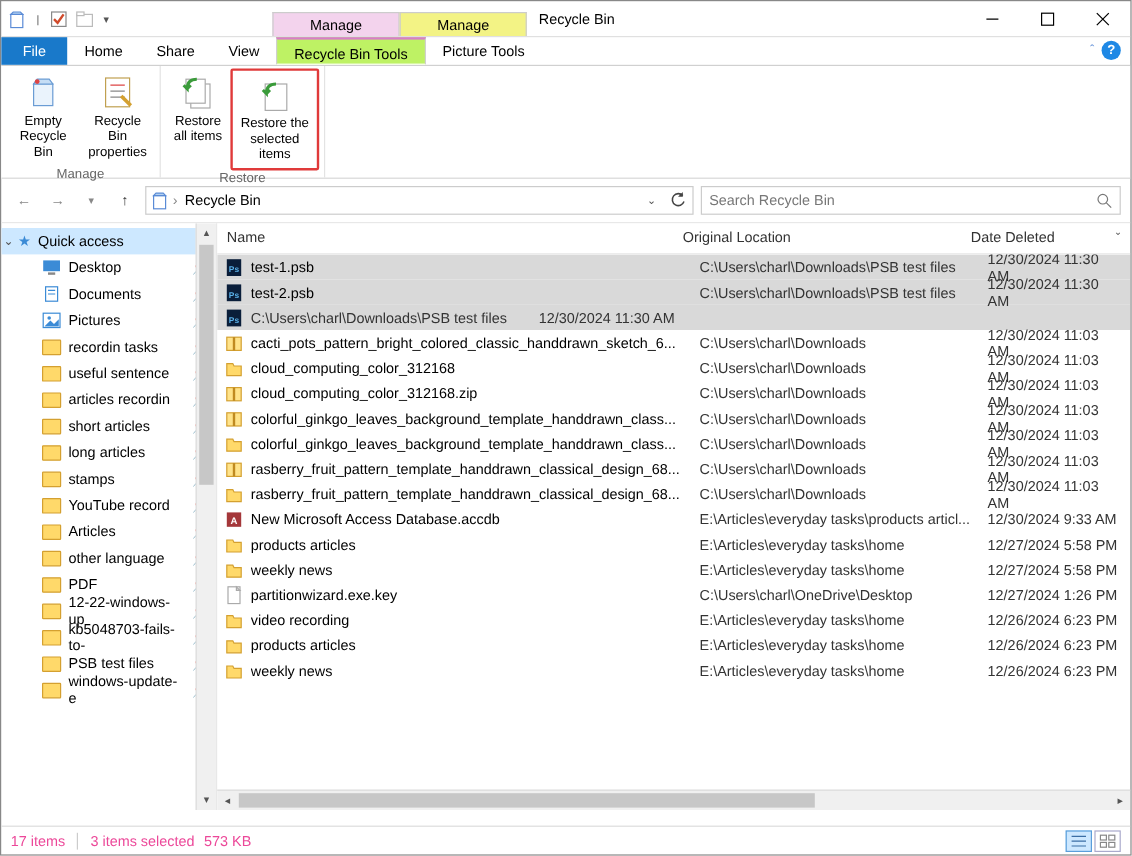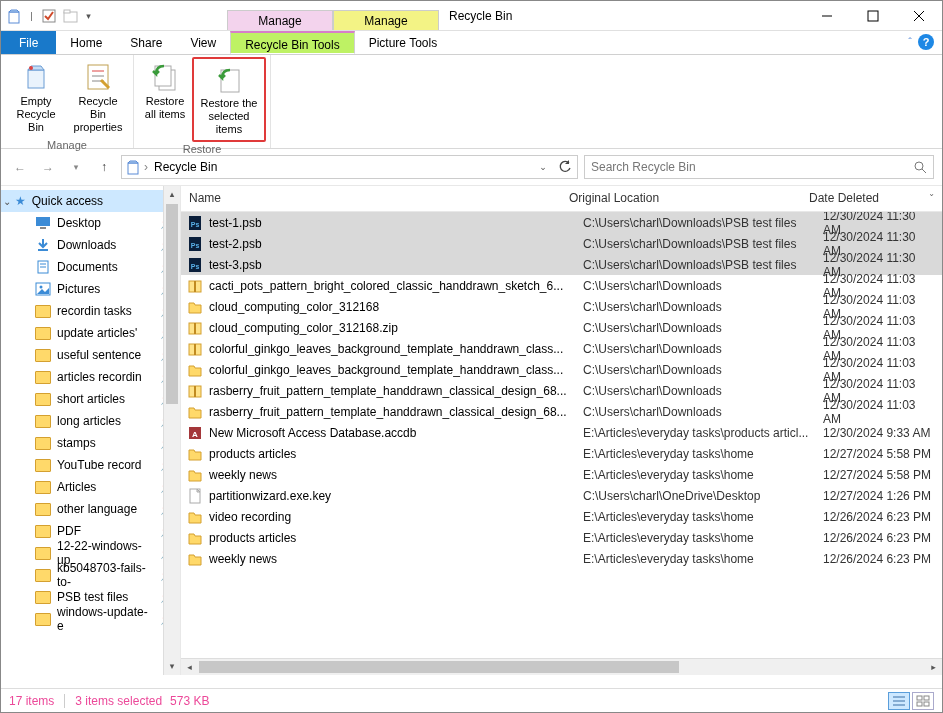--- a/index.html
+++ b/index.html
@@ -260,30 +260,20 @@
                 <rect x="1" y="1" width="14" height="9" fill="#3b8bd6"></rect>
                 <rect x="5" y="11" width="6" height="2" fill="#888"></rect>
               </svg>
             </span>
             <span>Desktop</span>
             <span class="pin">📌</span>
           </div>
           <div class="nav-item nav-sub">
             <span>
               <svg width="16" height="14">
-                <path d="M8 1 L8 8 M4 5 L8 9 L12 5" stroke="#3b8bd6" stroke-width="2" fill="none"></path>
-                <line x1="3" y1="12" x2="13" y2="12" stroke="#3b8bd6" stroke-width="2"></line>
-              </svg>
-            </span>
-            <span>Downloads</span>
-            <span class="pin">📌</span>
-          </div>
-          <div class="nav-item nav-sub">
-            <span>
-              <svg width="16" height="14">
                 <rect x="3" y="1" width="10" height="12" fill="#fff" stroke="#3b8bd6"></rect>
                 <line x1="5" y1="4" x2="11" y2="4" stroke="#3b8bd6"></line>
                 <line x1="5" y1="7" x2="11" y2="7" stroke="#3b8bd6"></line>
               </svg>
             </span>
             <span>Documents</span>
             <span class="pin">📌</span>
           </div>
           <div class="nav-item nav-sub">
             <span>
@@ -294,27 +284,20 @@
               </svg>
             </span>
             <span>Pictures</span>
             <span class="pin">📌</span>
           </div>
           <div class="nav-item nav-sub">
             <span>
               <div class="nav-folder-icon"></div>
             </span>
             <span>recordin tasks</span>
-            <span class="pin">📌</span>
-          </div>
-          <div class="nav-item nav-sub">
-            <span>
-              <div class="nav-folder-icon"></div>
-            </span>
-            <span>update articles'</span>
             <span class="pin">📌</span>
           </div>
           <div class="nav-item nav-sub">
             <span>
               <div class="nav-folder-icon"></div>
             </span>
             <span>useful sentence</span>
             <span class="pin">📌</span>
           </div>
           <div class="nav-item nav-sub">
@@ -439,21 +422,20 @@
           <span class="c-loc">C:\Users\charl\Downloads\PSB test files</span>
           <span class="c-date">12/30/2024 11:30 AM</span>
         </div>
         <div class="row sel">
           <span class="icon">
             <svg width="16" height="16">
               <rect x="2" y="1" width="12" height="14" fill="#0a1e3a"></rect>
               <text x="8" y="12" font-size="7" fill="#5ab0e8" text-anchor="middle" font-weight="bold">Ps</text>
             </svg>
           </span>
-          <span class="c-name">test-3.psb</span>
           <span class="c-loc">C:\Users\charl\Downloads\PSB test files</span>
           <span class="c-date">12/30/2024 11:30 AM</span>
         </div>
         <div class="row">
           <span class="icon">
             <svg width="16" height="16">
               <rect x="2" y="3" width="12" height="11" fill="#ffe38a" stroke="#d4a030"></rect>
               <rect x="7" y="3" width="2" height="11" fill="#c08a20"></rect>
             </svg>
           </span>

